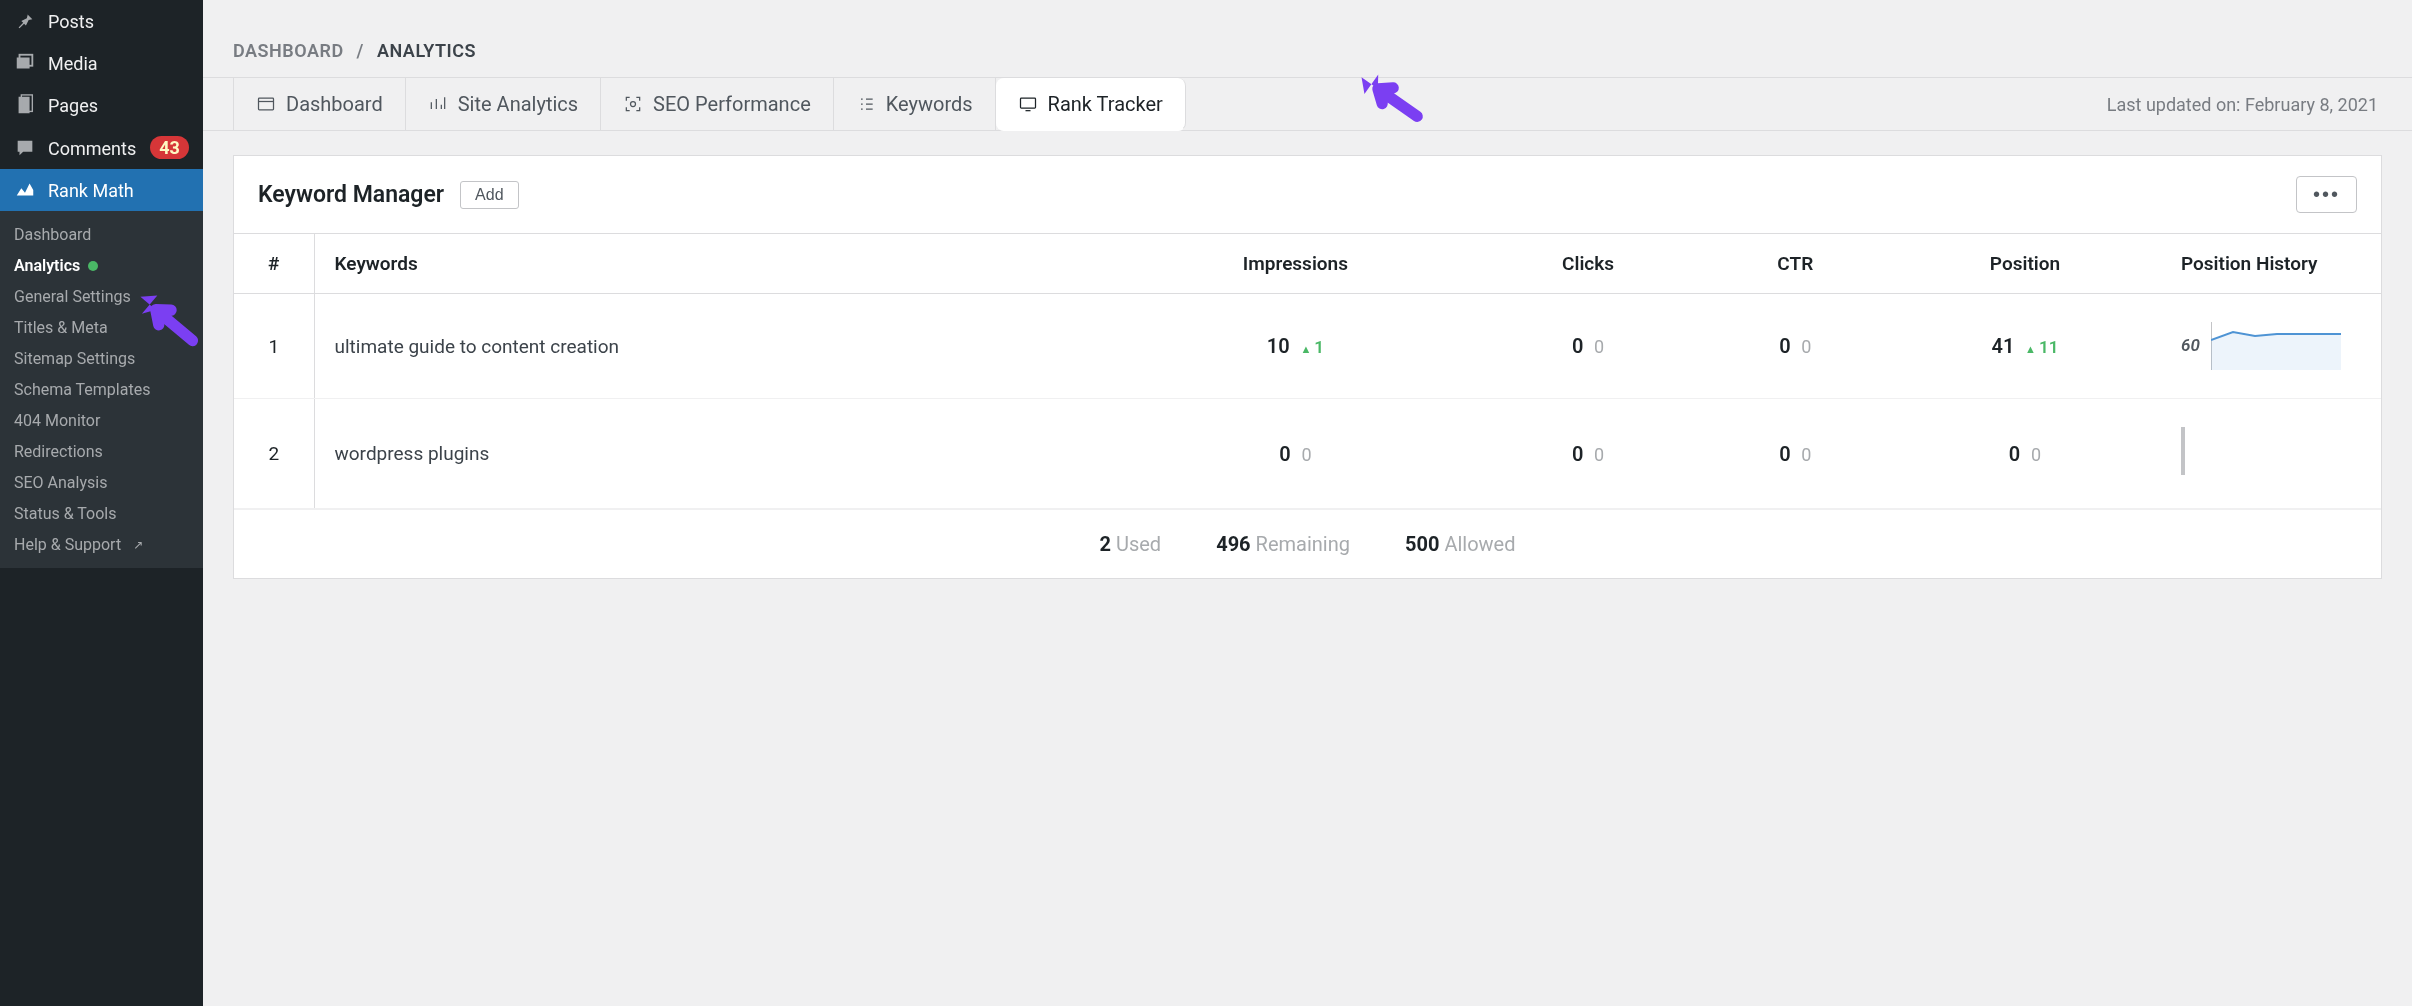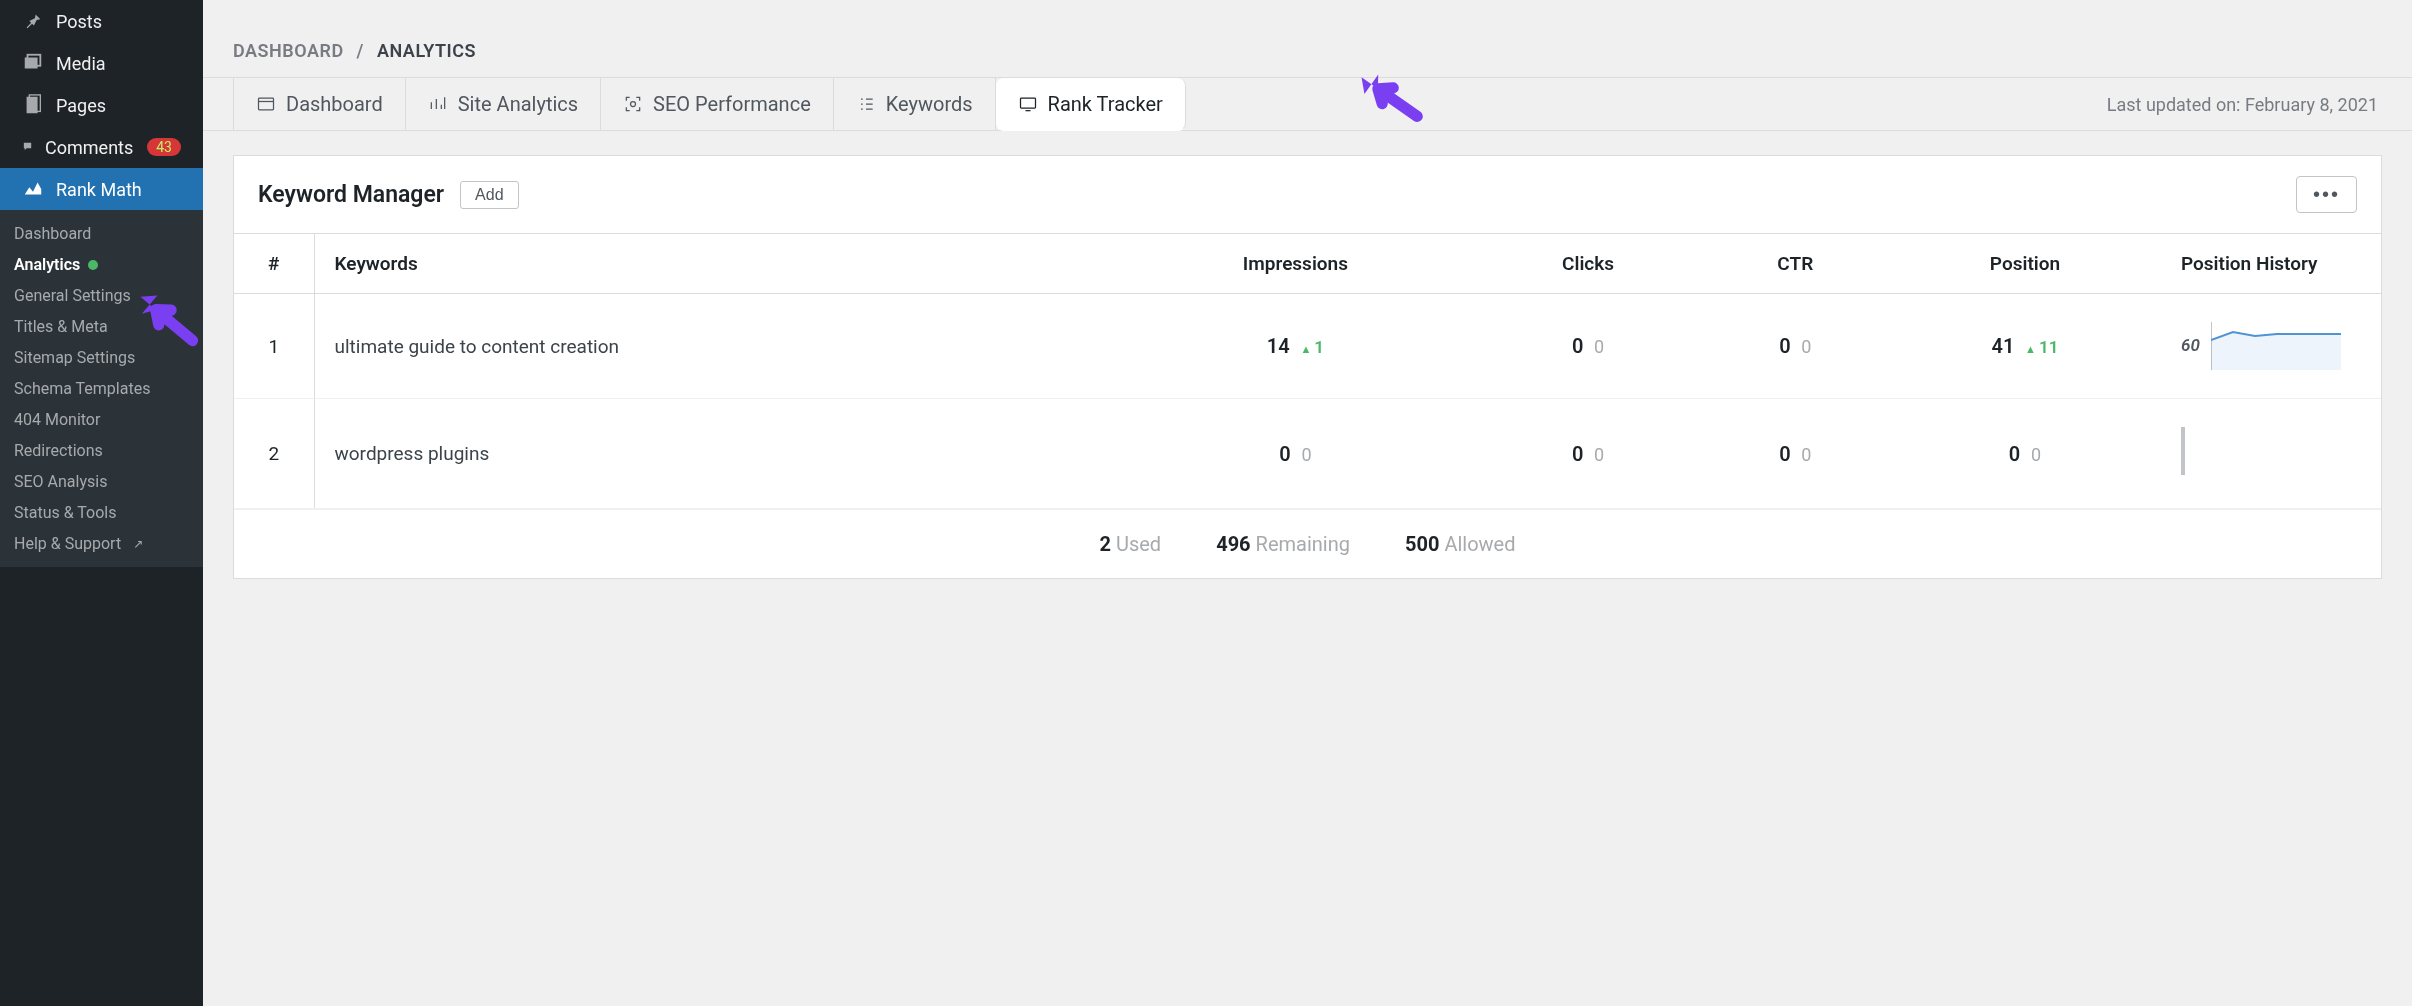--- a/index.html
+++ b/index.html
@@ -1,26 +1,26 @@
 <!DOCTYPE html>
 <html><head>
 <meta charset="utf-8">
 <style>
 * { box-sizing: border-box; margin: 0; padding: 0; }
 body { font-family: -apple-system, BlinkMacSystemFont, "Segoe UI", Roboto, sans-serif; background: #f0f0f1; color: #1d2327; }
 .layout { display: flex; min-height: 100vh; }
 
 
 .sidebar { width: 203px; background: #1d2327; color: #f0f0f1; flex-shrink: 0; }
-.sidebar-item { display: flex; align-items: center; gap: 12px; padding: 10px 22px; font-size: 18px; color: #f0f0f1; cursor: pointer; }
+.sidebar-item { display: flex; align-items: flex-end; gap: 12px; padding: 10px 14px; font-size: 18px; color: #f0f0f1; cursor: pointer; }
 .sidebar-item .icon { width: 22px; height: 22px; display: flex; align-items: center; justify-content: center; fill: #a7aaad; color: #a7aaad; }
 .sidebar-item.active { background: #2271b1; color: #fff; position: relative; }
 .sidebar-item.active .icon { fill: #fff; color: #fff; }
 .sidebar-item.active::after { content: ""; position: absolute; right: -8px; top: 50%; transform: translateY(-50%); border-left: 8px solid #2271b1; border-top: 8px solid transparent; border-bottom: 8px solid transparent; }
-.badge { background: #d63638; color: #bef264; border-radius: 12px; padding: 1px 9px; font-size: 14px; font-weight: 400; margin-left: 2px; }
+.badge { background: #d63638; color: #fef9c3; border-radius: 12px; padding: 1px 9px; font-size: 18px; font-weight: 700; margin-left: 2px; }
 .subitems { background: #2c3338; padding: 8px 0; }
 .subitem { display: flex; align-items: center; gap: 8px; padding: 6px 14px; font-size: 16px; color: #a7aaad; cursor: pointer; }
 .subitem.current { color: #fff; font-weight: 600; }
 .dot { width: 10px; height: 10px; background: #4ab866; border-radius: 50%; display: inline-block; }
 .ext-icon { font-size: 12px; margin-left: 4px; color: #a7aaad; }
 
 
 .main { flex: 1; padding: 0; background: #f0f0f1; min-width: 0; margin-top: 20px; }
 .breadcrumb { padding: 20px 30px 16px; font-size: 18px; color: #787c82; font-weight: 600; letter-spacing: 0.5px; }
 .breadcrumb .sep { margin: 0 8px; }
@@ -223,21 +223,21 @@
             <th class="valcell">CTR</th>
             <th class="valcell">Position</th>
             <th>Position History</th>
           </tr>
         </thead>
         <tbody>
           <tr>
             <td>1</td>
             <td class="kw">ultimate guide to content creation</td>
             <td class="valcell">
-              <span class="main-val">14</span>
+              <span class="main-val">10</span>
               <span class="delta-up tri-up">1</span>
             </td>
             <td class="valcell">
               <span class="main-val">0</span>
               <span class="sub-val">0</span>
             </td>
             <td class="valcell">
               <span class="main-val">0</span>
               <span class="sub-val">0</span>
             </td>

